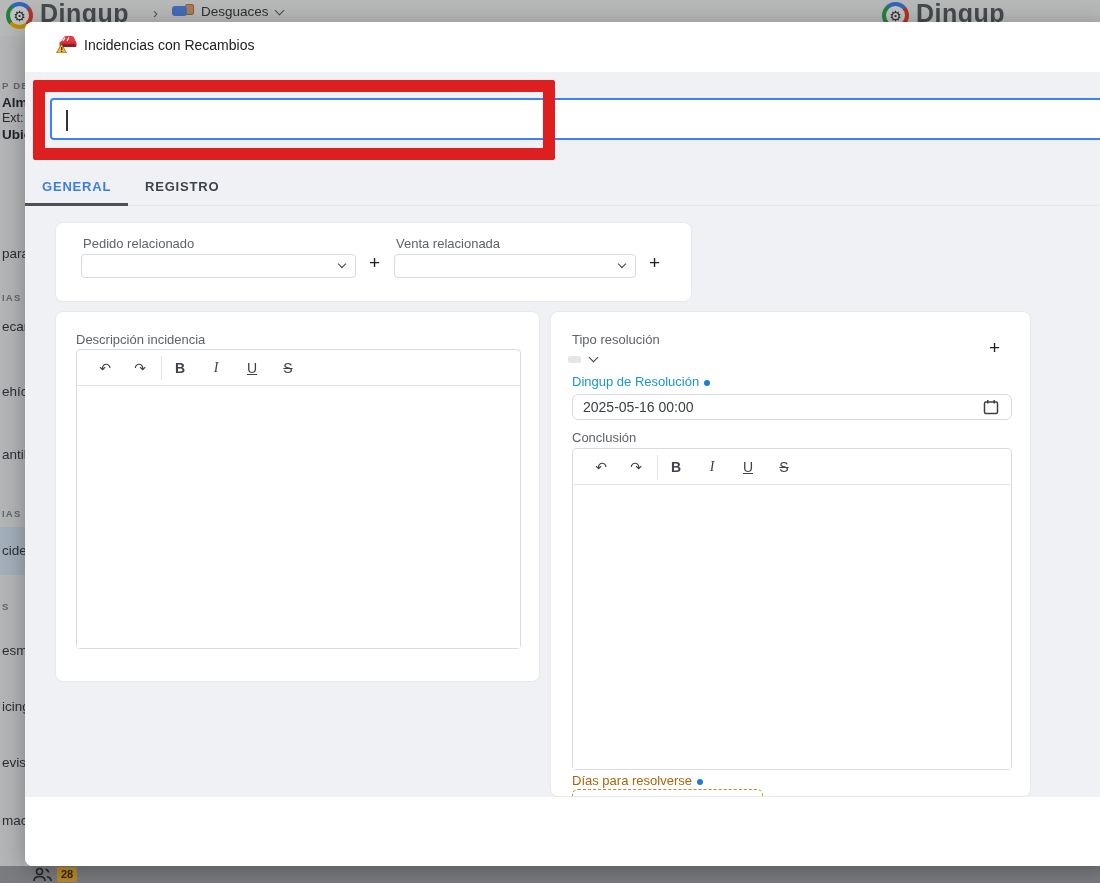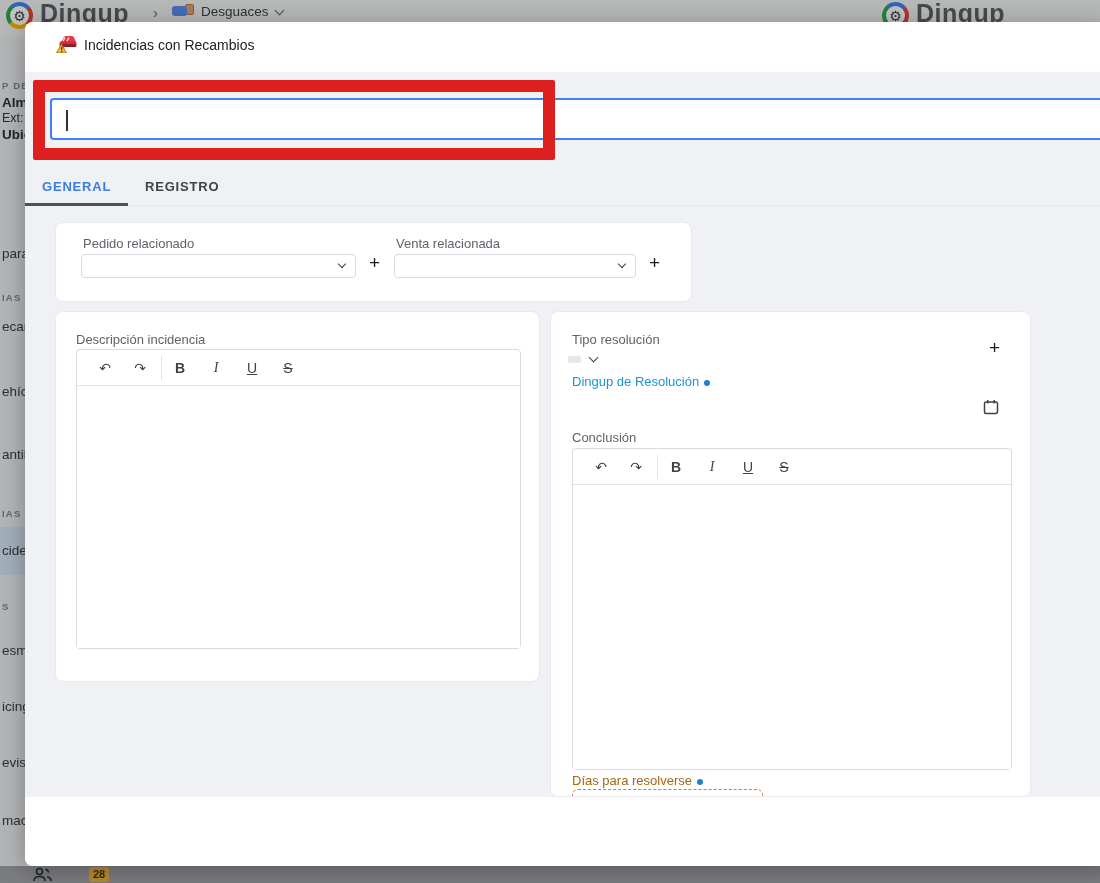--- a/index.html
+++ b/index.html
@@ -29,21 +29,21 @@
 
   .sidebar-bg { position:absolute; top:36px; left:0; width:25px; height:830px; background:#ecEEf0; background:#eceef0; z-index:1; }
   .frag { position:absolute; left:2px; font-size:13.5px; color:#3a3f45; white-space:nowrap; z-index:2; }
   .frag.tiny { font-size:9.5px; color:#82878d; letter-spacing:1.2px; font-weight:600; }
   .frag.bold { font-weight:700; color:#2d3136; }
   .frag.mid { font-size:12.5px; color:#33383d; }
   .sidebar-hl { position:absolute; left:0; top:527px; width:25px; height:48px; background:#d7e6f5; z-index:1; }
 
   .bottombar { position:absolute; left:0; bottom:0; width:1100px; height:17px; background:#a2a4a7; z-index:1; }
   .bb-group { position:absolute; left:33px; bottom:1px; display:flex; align-items:center; gap:5px; z-index:2; }
-  .badge { background:#f4b63f; color:#4c3a00; font-size:11px; font-weight:700; padding:1px 4px; border-radius:2px; line-height:13px;margin-left:32px; }
+  .badge { background:#f4b63f; color:#4c3a00; font-size:11px; font-weight:700; padding:1px 4px; border-radius:2px; line-height:13px; }
 
   .overlay { position:absolute; inset:0; background:rgba(0,0,0,0.24); z-index:5; }
 
   
   .modal { position:absolute; left:25px; top:22px; width:1085px; height:844px; background:#fff; border-radius:8px;
     box-shadow:0 4px 24px rgba(0,0,0,0.3); z-index:10; overflow:hidden; }
   .modal-header { position:absolute; top:0; left:0; right:0; height:50px; background:#fff; }
   .mh-icon { position:absolute; left:31px; top:12px; }
   .modal-title { position:absolute; left:59px; top:15px; font-size:14px; font-weight:500; color:#202124; }
 
@@ -225,20 +225,23 @@
         <span class="lbl" style="left:21px; top:20px">Tipo resolución</span>
         <div style="position:absolute; left:17px; top:38px; width:40px; height:18px;">
           <span class="chip" style="left:0; top:6px"></span>
           <span class="mini-chev" style="left:22px; top:4px"></span>
         </div>
         <span class="plus" style="left:438px; top:26px">+</span>
 
         <span class="lbl-teal" style="left:21px; top:62px">
           <span>Dingup de Resolución</span><span class="req-dot"></span>
         </span>
+        <div class="date-input" style="left:21px; top:82px; width:440px">
+          <span>2025-05-16 00:00</span>
+        </div>
         <span class="cal-icon" style="left:432px; top:87px">
           <svg width="16" height="16" viewBox="0 0 16 16">
             <rect x="1.5" y="3" width="13" height="11.5" rx="1.5" fill="none" stroke="#3c4043" stroke-width="1.5"></rect>
             <line x1="4.8" y1="1" x2="4.8" y2="4.5" stroke="#3c4043" stroke-width="1.5"></line>
             <line x1="11.2" y1="1" x2="11.2" y2="4.5" stroke="#3c4043" stroke-width="1.5"></line>
           </svg>
         </span>
 
         <span class="lbl" style="left:21px; top:118px">Conclusión</span>
         <div class="editor" style="left:21px; top:136px; width:440px; height:322px">

